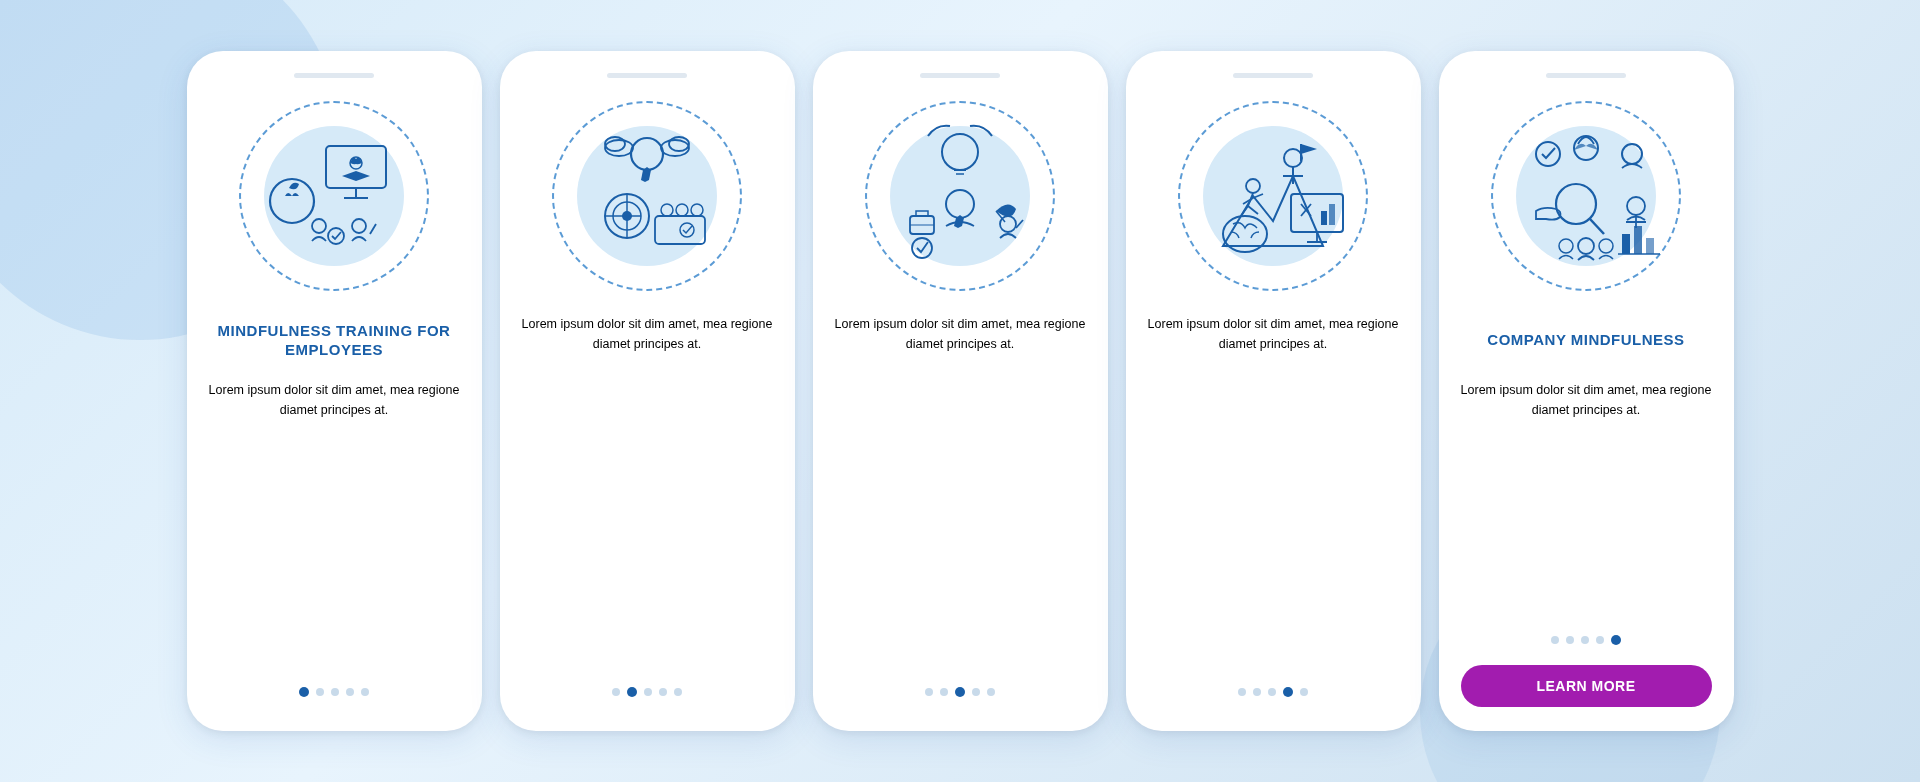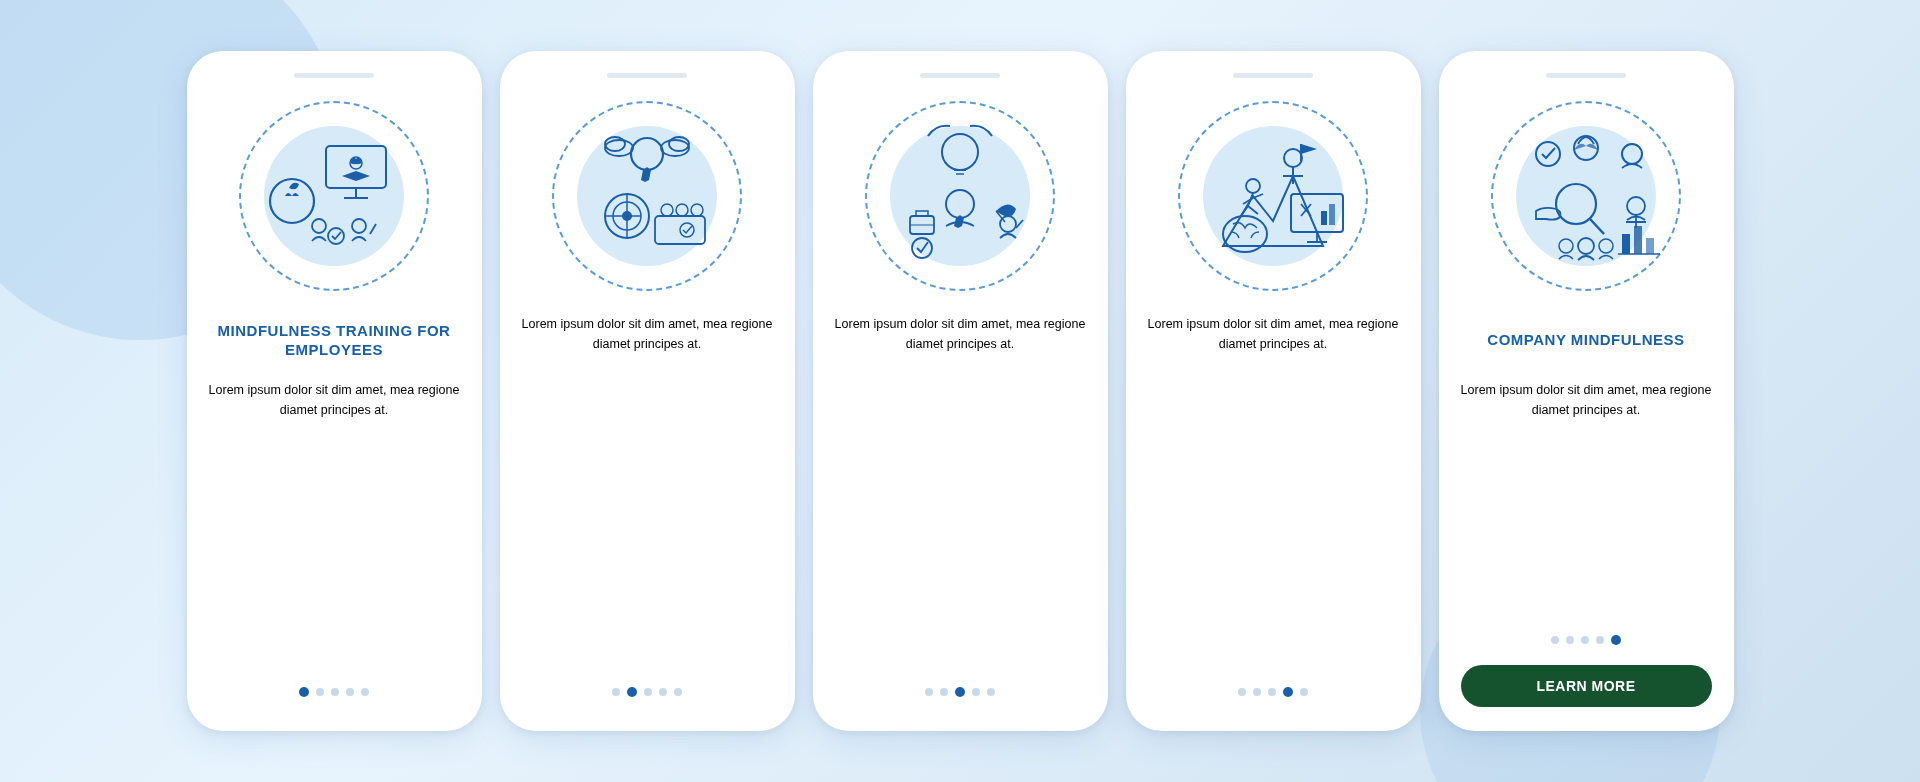--- a/index.html
+++ b/index.html
@@ -147,21 +147,21 @@
       background: #c8daea;
     }
 
     .dot.active {
       background: #1a5fa8;
       width: 10px;
       height: 10px;
     }
 
     .learn-more-btn {
-      background: #14532d;
+      background: #a21caf;
       color: #fff;
       border: none;
       border-radius: 24px;
       padding: 13px 36px;
       font-size: 14px;
       font-weight: 700;
       letter-spacing: 0.5px;
       cursor: pointer;
       margin-top: 10px;
       width: 100%;

